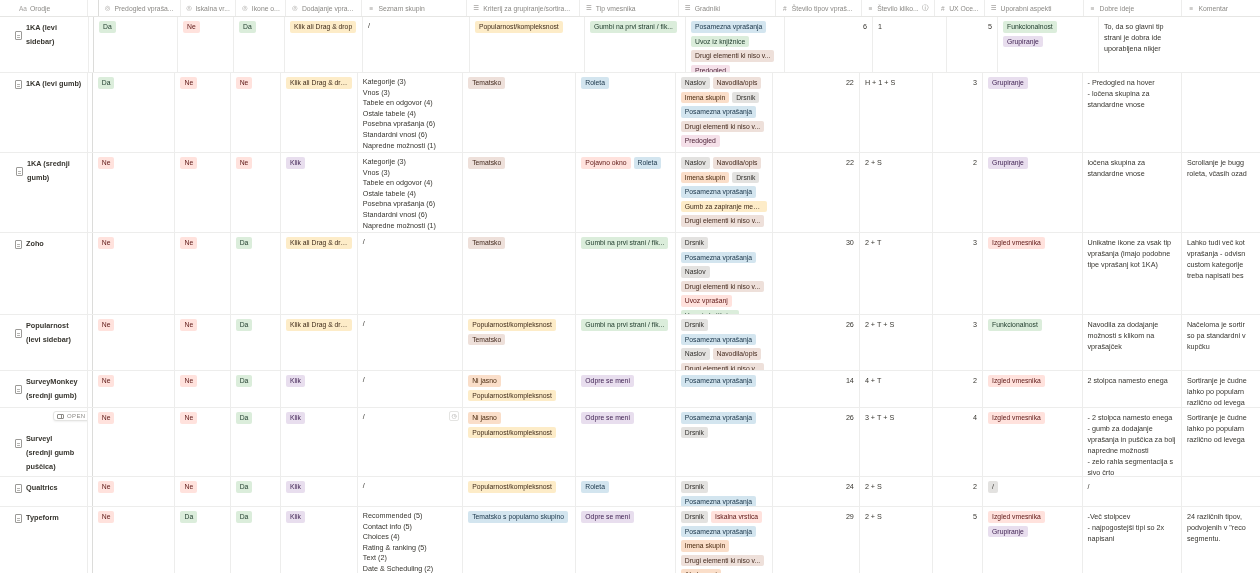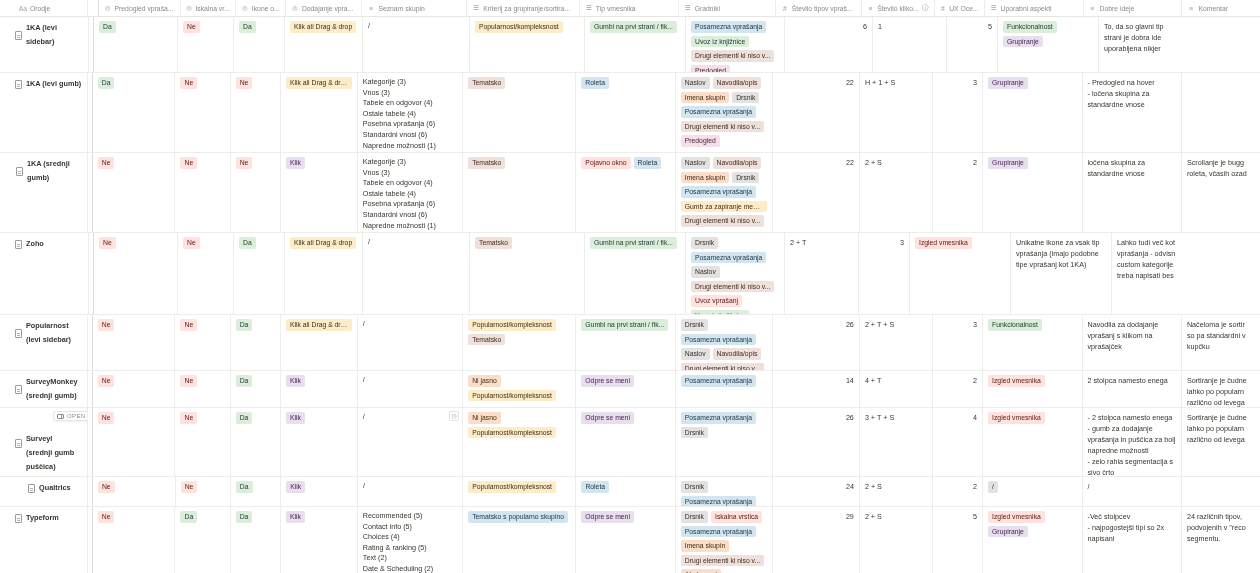--- a/index.html
+++ b/index.html
@@ -268,20 +268,23 @@
         </div>
         <div class="cell c6">
           <div class="tags"><span class="tag t-brown">Tematsko</span></div>
         </div>
         <div class="cell c7">
           <div class="tags"><span class="tag t-green">Gumbi na prvi strani / fik...</span></div>
         </div>
         <div class="cell c8">
           <div class="tags"><span class="tag t-gray">Drsnik</span><span class="tag t-blue">Posamezna vprašanja</span><span class="tag t-gray">Naslov</span><span class="tag t-brown">Drugi elementi ki niso v...</span><span class="tag t-red">Uvoz vprašanj</span><span class="tag t-green">Uvoz iz knjižnice</span></div>
         </div>
+        <div class="cell c9">
+          <div class="num">30</div>
+        </div>
         <div class="cell c10">
           <div class="txt">2 + T</div>
         </div>
         <div class="cell c11">
           <div class="num">3</div>
         </div>
         <div class="cell c12">
           <div class="tags"><span class="tag t-red">Izgled vmesnika</span></div>
         </div>
         <div class="cell c13">
@@ -324,21 +327,21 @@
         <div class="cell c10">
           <div class="txt">2 + T + S</div>
         </div>
         <div class="cell c11">
           <div class="num">3</div>
         </div>
         <div class="cell c12">
           <div class="tags"><span class="tag t-green">Funkcionalnost</span></div>
         </div>
         <div class="cell c13">
-          <div class="txt">Navodila za dodajanje vprašanj s klikom na vprašajček</div>
+          <div class="txt">Navodila za dodajanje možnosti s klikom na vprašajček</div>
         </div>
         <div class="cell c14">
           <div class="txt" style="white-space: pre;">Načeloma je sortir
 so pa standardni v
 kupčku</div>
         </div>
       </div>
       <div class="row" style="height: 37px;">
         <div class="cell c0" style="padding-left: 15px;">
           <div class="name">
@@ -432,21 +435,21 @@
 - gumb za dodajanje vprašanja in puščica za bolj napredne možnosti
 - zelo rahla segmentacija s sivo črto</div>
         </div>
         <div class="cell c14">
           <div class="txt" style="white-space: pre;">Sortiranje je čudne
 lahko po popularn
 različno od levega</div>
         </div>
       </div>
       <div class="row" style="height: 30px;">
-        <div class="cell c0" style="padding-left: 28px;">
+        <div class="cell c0" style="padding-left: 15px;">
           <div class="name">
             <span class="doc-icon"></span>
             <span style="white-space: pre-line;">Qualtrics</span>
           </div>
         </div>
         <div class="cell sep"></div>
         <div class="cell c1"><span class="tag t-red">Ne</span></div>
         <div class="cell c2"><span class="tag t-red">Ne</span></div>
         <div class="cell c3"><span class="tag t-green">Da</span></div>
         <div class="cell c4"><span class="tag t-purple">Klik</span></div>

